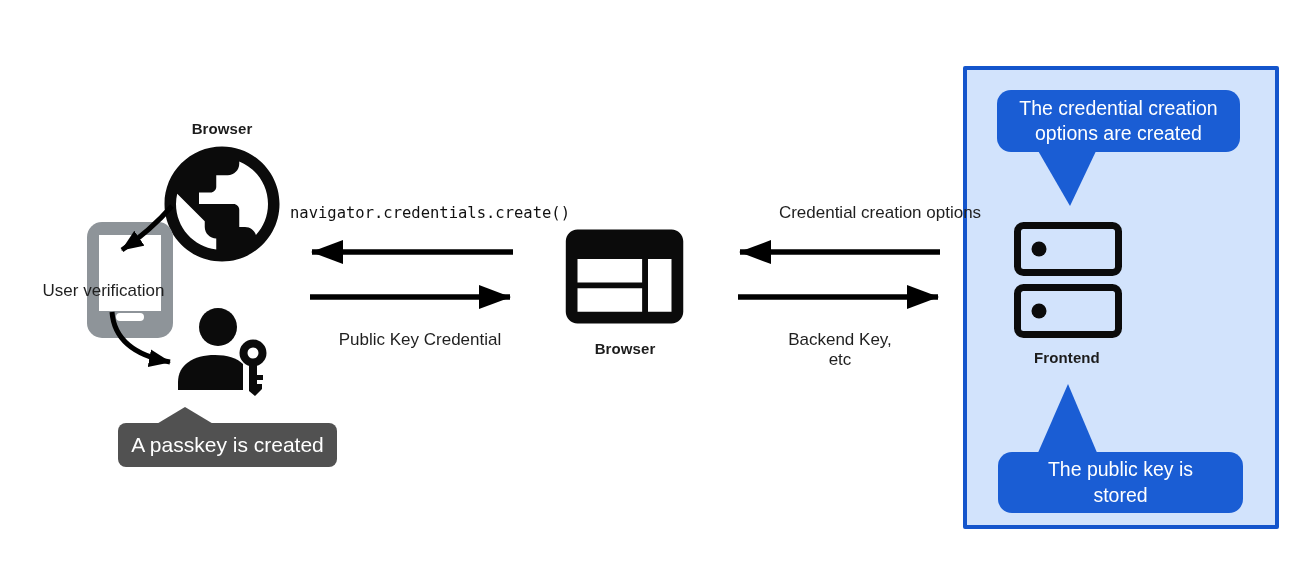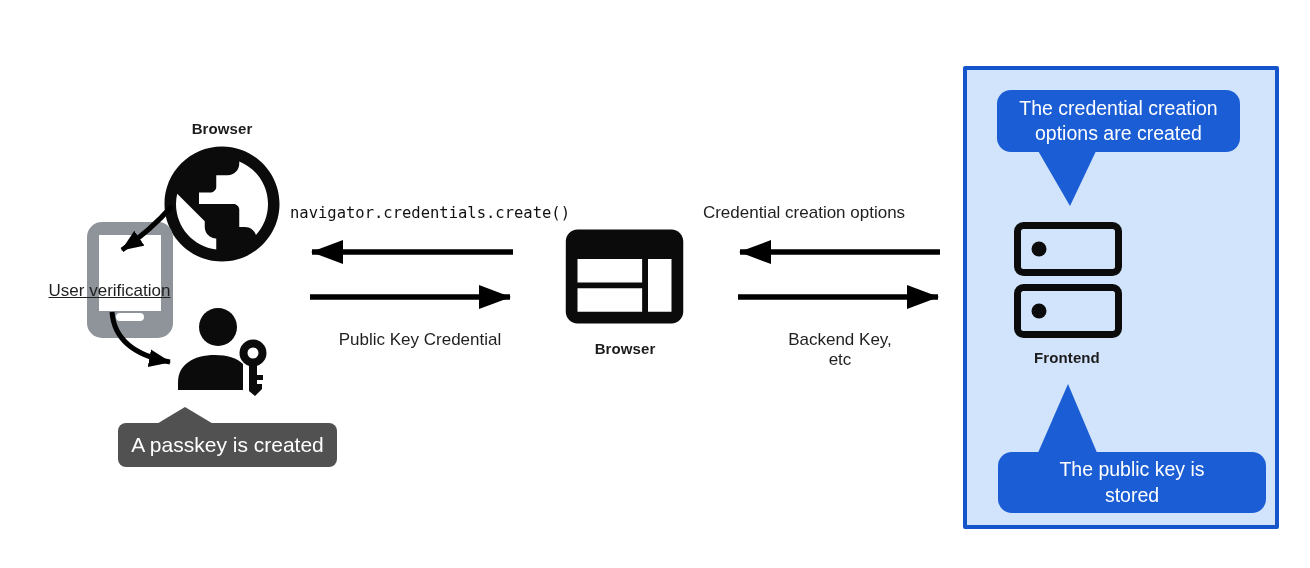--- a/index.html
+++ b/index.html
@@ -46,21 +46,21 @@
   <svg style="left:153px; top:135px;" width="138" height="138" viewBox="0 0 24 24">
     <path fill="var(--ink)" d="M12 2C6.48 2 2 6.48 2 12s4.48 10 10 10 10-4.48 10-10S17.52 2 12 2zm-1 17.93c-3.95-.49-7-3.85-7-7.93 0-.62.08-1.21.21-1.79L9 15v1c0 1.1.9 2 2 2v1.93zm6.9-2.54c-.26-.81-1-1.39-1.9-1.39h-1v-3c0-.55-.45-1-1-1H8v-2h2c.55 0 1-.45 1-1V7h2c1.1 0 2-.9 2-2v-.41c2.93 1.19 5 4.06 5 7.41 0 2.08-.8 3.97-2.1 5.39z"></path>
   </svg>
 
   <svg style="left:87px; top:222px;" width="86" height="116" viewBox="0 0 86 116">
     <rect x="0" y="0" width="86" height="116" rx="15" fill="var(--phone-gray)"></rect>
     <rect x="12" y="13" width="62" height="76" fill="#ffffff"></rect>
     <rect x="29" y="91" width="28" height="8" rx="4" fill="#ffffff"></rect>
   </svg>
 
-  <div class="lbl arrow-label" style="left:19px; top:281px; width:181px;text-decoration:underline;">User verification</div>
+  <div class="lbl arrow-label" style="left:13px; top:281px; width:181px;">User verification</div>
 
   <svg style="left:176px; top:303px;" width="97" height="95" viewBox="0 0 97 95">
     <circle cx="42" cy="24" r="19" fill="var(--ink)"></circle>
     <path fill="var(--ink)" d="M2,87 v-8 c0,-17 15,-27 37,-27 c12,0 22,3 28,9 v26 z"></path>
     <circle cx="77" cy="50" r="9.5" fill="none" stroke="var(--ink)" stroke-width="8"></circle>
     <path fill="var(--ink)" d="M73,60 L81,60 L81,72 L87,72 L87,77 L81,77 L81,81 L86,81 L86,86 L79,93 L73,88 Z"></path>
   </svg>
 
   <div class="tooltip" style="left:118px; top:423px; width:219px; height:44px;">
     <span>A passkey is created</span>
@@ -69,39 +69,39 @@
   <div class="lbl arrow-label" style="left:320px; top:330px; width:200px;">Public Key Credential</div>
 
   <div class="lbl code" style="left:280px; top:204px; width:300px;">navigator.credentials.create()</div>
 
   <svg style="left:554px; top:206px;" width="141" height="141" viewBox="0 0 24 24">
     <path fill="var(--ink)" d="M20 4H4c-1.1 0-1.99.9-1.99 2L2 18c0 1.1.9 2 2 2h16c1.1 0 2-.9 2-2V6c0-1.1-.9-2-2-2zm-5 14H4v-4h11v4zm0-5H4V9h11v4zm5 5h-4V9h4v9z"></path>
   </svg>
 
   <div class="lbl lbl-bold" style="left:565px; top:340px; width:120px;">Browser</div>
 
-  <div class="lbl arrow-label" style="left:692px; top:203px; width:224px;">Credential creation options</div>
+  <div class="lbl arrow-label" style="left:768px; top:203px; width:224px;">Credential creation options</div>
 
   <div class="lbl arrow-label" style="left:780px; top:330px; width:120px;">Backend Key, etc</div>
 
   <div class="bubble" style="left:997px; top:90px; width:243px; height:62px; padding:4px 8px;">
     <span>The credential creation</span>
     <span>options are created</span>
   </div>
 
   <svg style="left:1014px; top:222px;" width="108" height="118" viewBox="0 0 108 118">
     <rect x="3.5" y="3.5" width="101" height="47" rx="6" fill="none" stroke="var(--ink)" stroke-width="7"></rect>
     <circle cx="25" cy="27" r="7.5" fill="var(--ink)"></circle>
     <rect x="3.5" y="65.5" width="101" height="47" rx="6" fill="none" stroke="var(--ink)" stroke-width="7"></rect>
     <circle cx="25" cy="89" r="7.5" fill="var(--ink)"></circle>
   </svg>
 
   <div class="lbl lbl-bold" style="left:1007px; top:349px; width:120px;">Frontend</div>
 
-  <div class="bubble" style="left:998px; top:452px; width:268px; height:61px; padding:4px 8px;">
+  <div class="bubble" style="left:998px; top:452px; width:245px; height:61px; padding:4px 8px;">
     <span>The public key is</span>
     <span>stored</span>
   </div>
 
   <svg class="overlay" width="1310" height="568" viewBox="0 0 1310 568">
     <defs>
       <marker id="head" markerUnits="userSpaceOnUse" markerWidth="34" markerHeight="26" refX="31" refY="12" orient="auto">
         <path d="M0,0 L32,12 L0,24 Z" fill="#000"></path>
       </marker>
       <marker id="head-sm" markerUnits="userSpaceOnUse" markerWidth="26" markerHeight="20" refX="21" refY="9" orient="auto">

